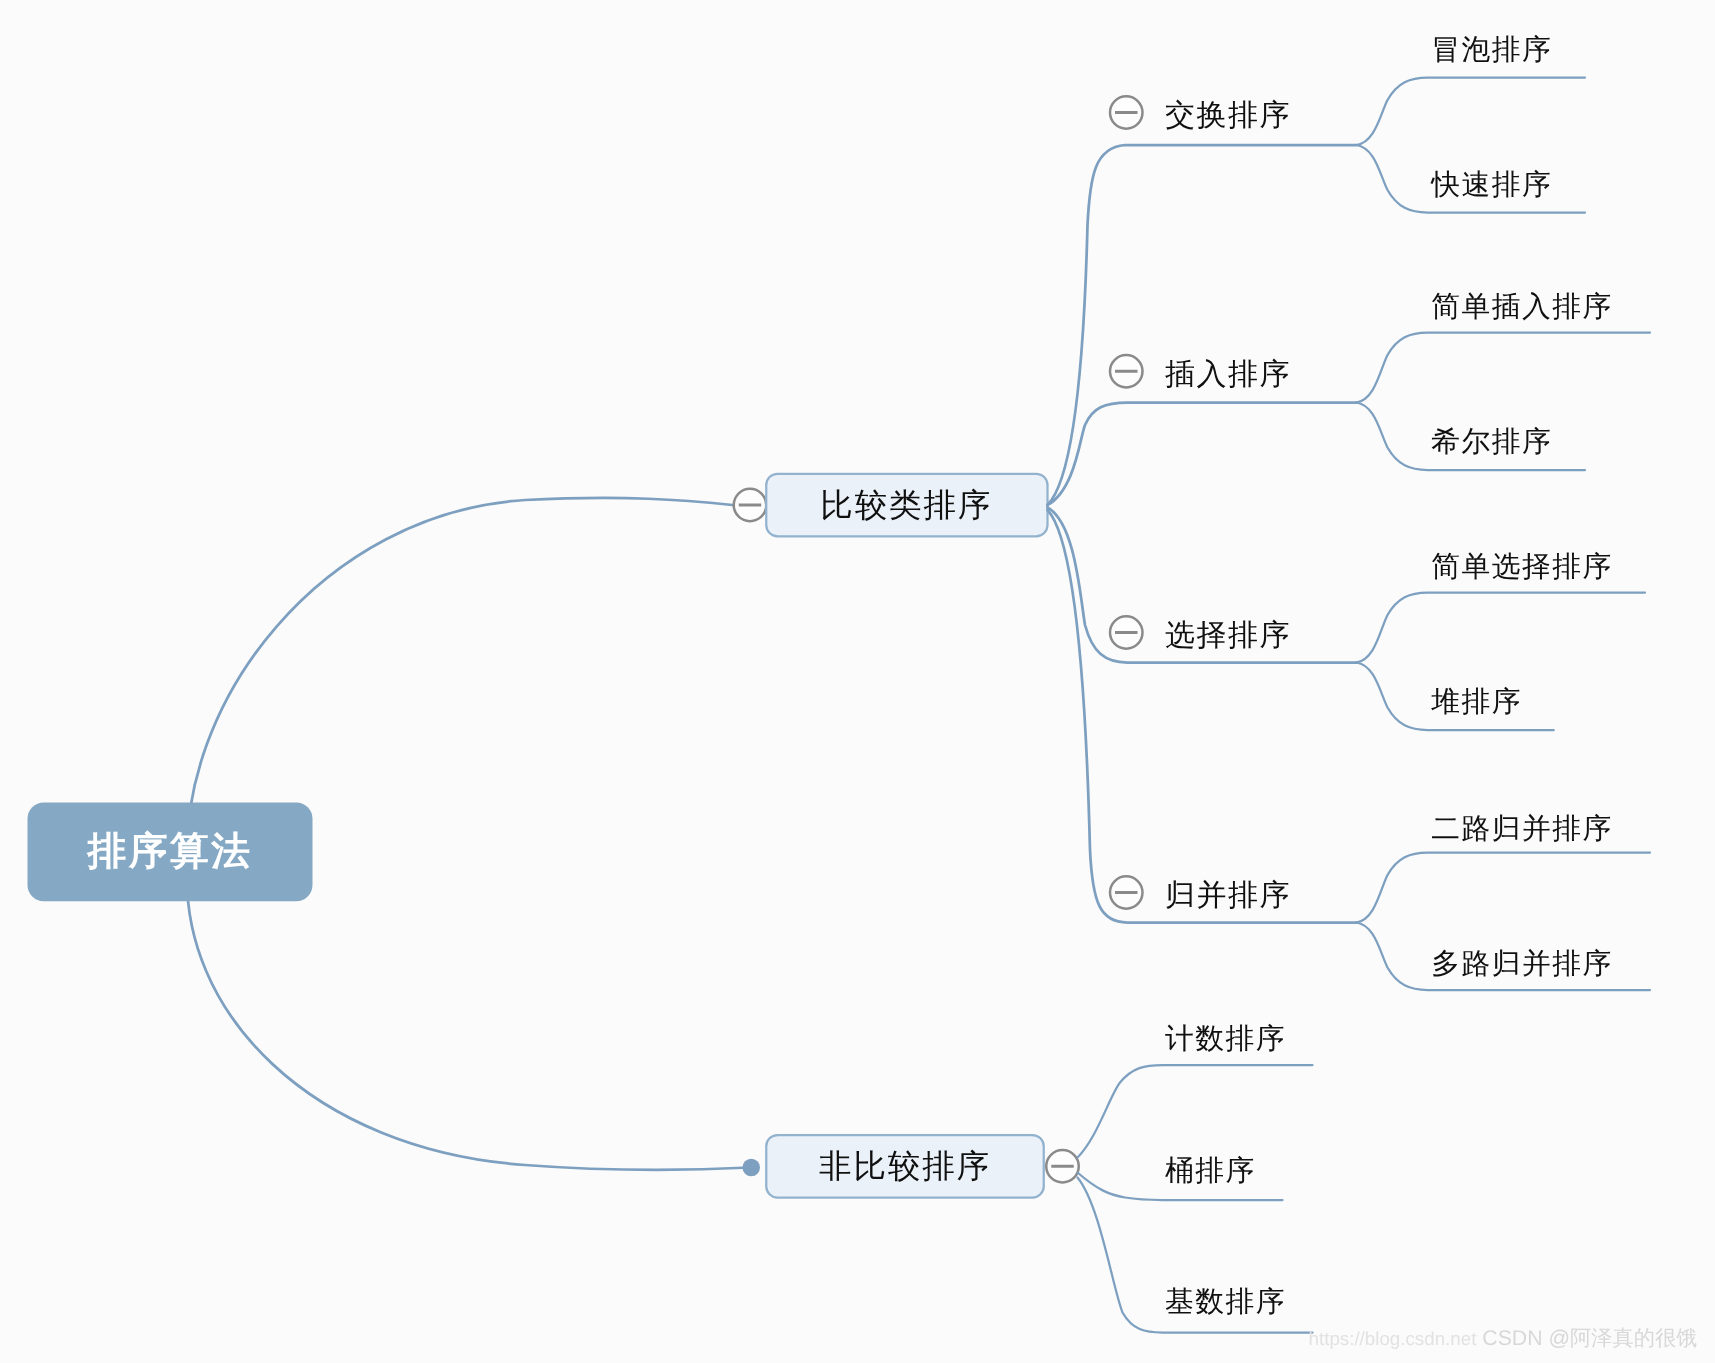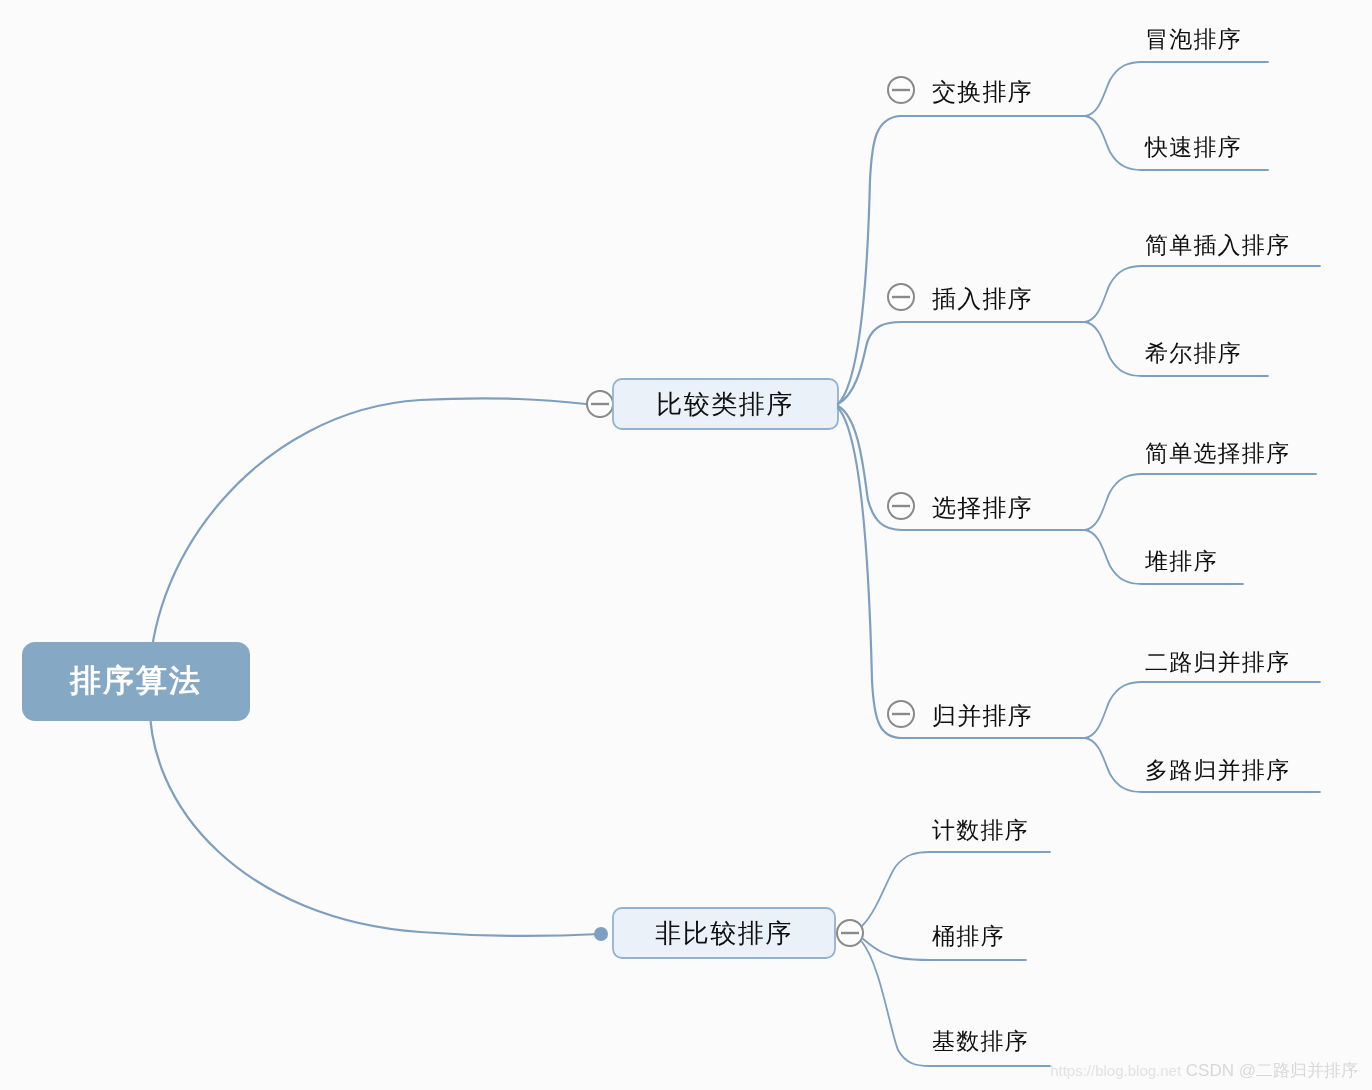--- a/index.html
+++ b/index.html
@@ -182,15 +182,15 @@
   <path class="edge-thin" d="M 862 938 C 878 952 888 956 900 958 C 912 960 920 960 930 960 L 1026 960"></path>
   <path class="edge-thin" d="M 862 942 C 880 964 890 1030 898 1050 C 906 1064 916 1066 930 1066 L 1050 1066"></path>
 
   <text class="leaf-label" x="932" y="838">计数排序</text>
   <text class="leaf-label" x="932" y="944">桶排序</text>
   <text class="leaf-label" x="932" y="1049">基数排序</text>
 
 </svg>
 
 <div class="watermark">
-  <span class="wm-url">https://blog.blog.net</span>
-  <span>CSDN @二路归并排序</span>
+  <span class="wm-url">https://blog.csdn.net</span>
+  <span>CSDN @阿泽真的很饿</span>
 </div>
 
 </body></html>

